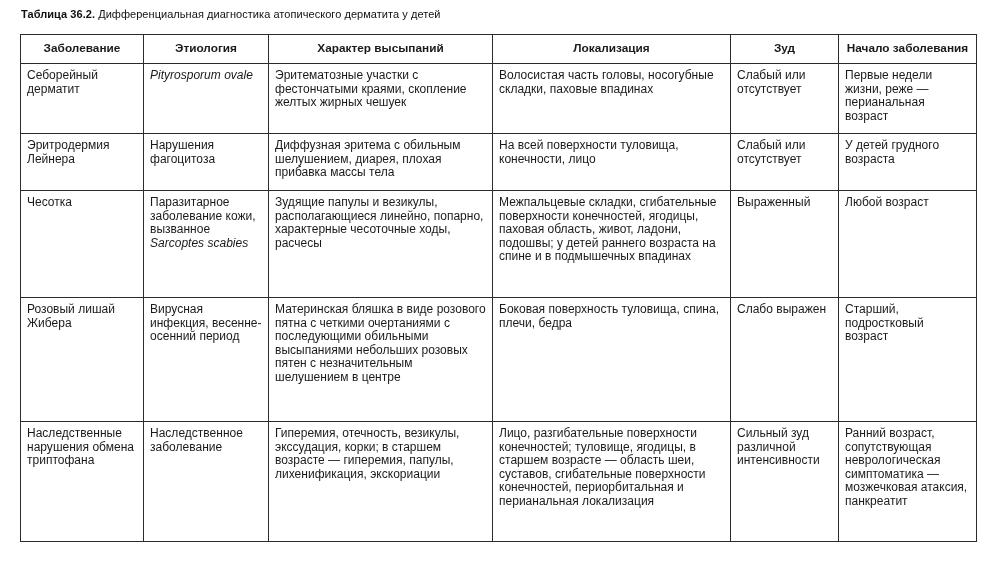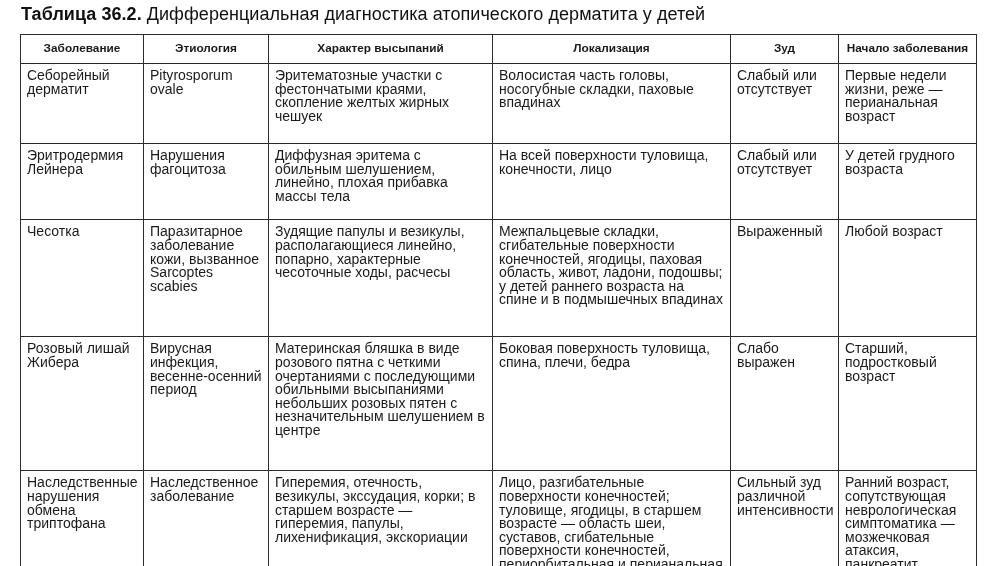--- a/index.html
+++ b/index.html
@@ -18,21 +18,21 @@
   #page {
     position: relative;
     width: 995px;
     height: 566px;
     background: #ffffff;
   }
   .caption {
     position: absolute;
     left: 21px;
     top: 6px;
-    font-size: 18px;
+    font-size: 11px;
     line-height: 16px;
     color: #111111;
     white-space: nowrap;
     letter-spacing: 0.05px;
   }
   .caption .caption-label {
     font-weight: bold;
   }
   .caption .caption-text {
     font-weight: normal;
@@ -46,40 +46,41 @@
   table.dx {
     border-collapse: collapse;
     width: 956px;
     table-layout: fixed;
     background: #ffffff;
   }
   table.dx th,
   table.dx td {
     border: 1px solid #2b2b2b;
     vertical-align: top;
-    padding: 5px 6px 16px 6px;
-    font-size: 14px;
+    padding: 5px 6px 6px 6px;
+    font-size: 12px;
     line-height: 13.6px;
     letter-spacing: 0.01px;
   }
   table.dx thead th {
     text-align: center;
     font-weight: bold;
     font-size: 11.8px;
     height: 20px;
     vertical-align: middle;
     padding: 4px 4px;
     background: #ffffff;
     border-radius: 12px;
   }
   table.dx tbody td {
     text-align: left;
     font-weight: normal;
   }
   td.italic-cell, .sci {
+    font-style: italic;
   }
   
   col.c1 { width: 123px; }
   col.c2 { width: 125px; }
   col.c3 { width: 224px; }
   col.c4 { width: 238px; }
   col.c5 { width: 108px; }
   col.c6 { width: 138px; }
 
   tr.r1 td { height: 58px; }
@@ -125,21 +126,21 @@
           <td class="italic-cell">Pityrosporum ovale</td>
           <td>Эритематозные участки с фестончатыми краями, скопление желтых жирных чешуек</td>
           <td>Волосистая часть головы, носогубные складки, паховые впадинах</td>
           <td>Слабый или отсутствует</td>
           <td>Первые недели жизни, реже — перианальная возраст</td>
         </tr>
 
         <tr class="r2">
           <td>Эритродермия Лейнера</td>
           <td>Нарушения фагоцитоза</td>
-          <td>Диффузная эритема с обильным шелушением, линейно, плохая прибавка массы тела</td>
+          <td>Диффузная эритема с обильным шелушением, диарея, плохая прибавка массы тела</td>
           <td>На всей поверхности туловища, конечности, лицо</td>
           <td>Слабый или отсутствует</td>
           <td>У детей грудного возраста</td>
         </tr>
 
 
         <tr class="r4">
           <td>Чесотка</td>
           <td><span>Паразитарное заболевание кожи, вызванное </span><span class="sci">Sarcoptes scabies</span></td>
           <td>Зудящие папулы и везикулы, располагающиеся линейно, попарно, характерные чесоточные ходы, расчесы</td>

